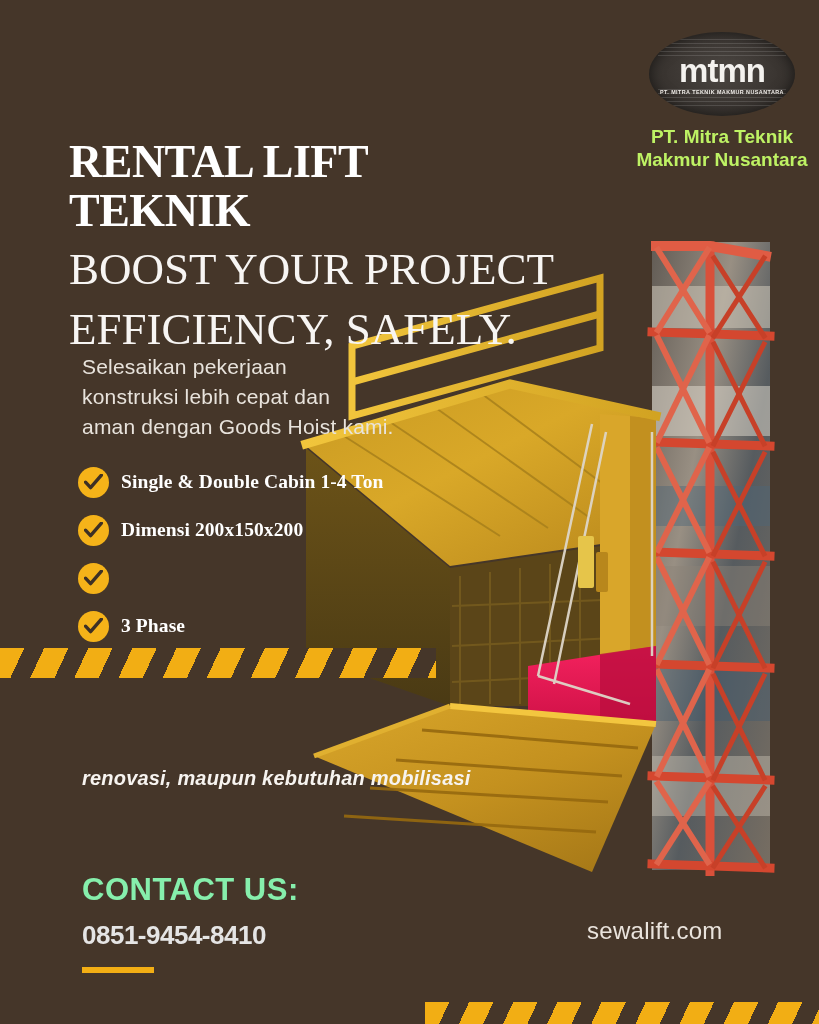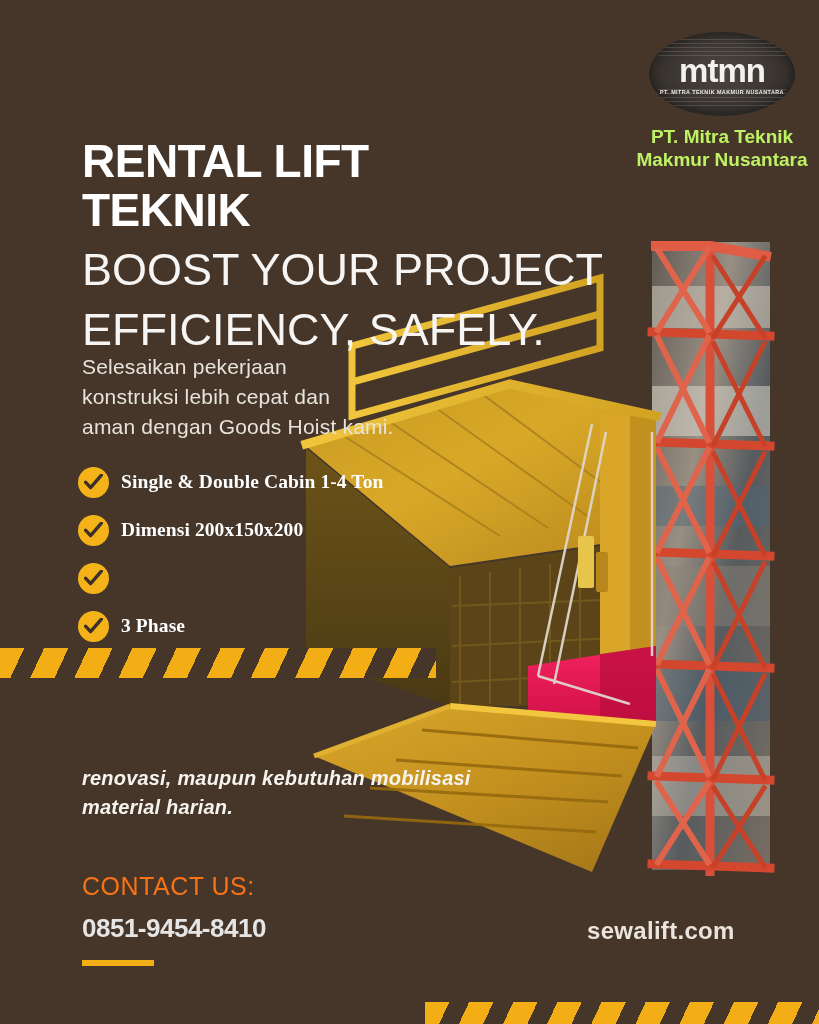--- a/index.html
+++ b/index.html
@@ -103,22 +103,23 @@
     margin-top:10px;
     color:#bef264;
     font-weight:bold;
     font-size:19px;
     line-height:1.2;
   }
 
   
   .headline {
     position:absolute;
-    left:82px; top:137px;
+    left:69px; top:137px;
     width:560px;
+    font-family:Liberation Serif, serif;
   }
   .h-strong {
     color:#ffffff;
     font-weight:bold;
     font-size:46px;
     line-height:1.07;
     letter-spacing:-.5px;
   }
   .h-light {
     color:#f7f5f3;
@@ -181,42 +182,42 @@
     line-height:1.45;
     letter-spacing:.2px;
   }
 
   
   .contact {
     position:absolute;
     left:82px; top:872px;
   }
   .contact-label {
-    color:#f97316;
-    font-weight:400;
-    font-size:25px;
+    color:#86efac;
+    font-weight:700;
+    font-size:31px;
     letter-spacing:.5px;
   }
   .contact-phone {
     margin-top:12px;
     color:#e5e5e5;
     font-weight:bold;
     font-size:26px;
     letter-spacing:-.5px;
   }
   .contact-rule {
     margin-top:16px;
     width:72px; height:6px;
     background:#f2ae14;
   }
   .website {
     position:absolute;
     left:587px; top:917px;
     color:#eae4dd;
-    font-weight:700;
+    font-weight:400;
     font-size:24px;
     letter-spacing:.3px;
   }
 
   
   .hoist {
     position:absolute;
     left:300px; top:236px;
     width:519px; height:640px;
     pointer-events:none;
@@ -463,21 +464,20 @@
         <svg width="19" height="17" viewBox="0 0 19 17" aria-hidden="true">
           <path d="M1.5 8.2 L6.6 13.6 L17.4 1.2" fill="none" stroke="#3d3025" stroke-width="3.4" stroke-linecap="round" stroke-linejoin="round"></path>
         </svg>
       </span>
       <span class="feat-label">3 Phase</span>
     </div>
   </div>
 
   <div class="callout">
     <div>renovasi, maupun kebutuhan mobilisasi</div>
-    <div>material harian.</div>
   </div>
 
   <div class="contact">
     <div class="contact-label">CONTACT US:</div>
     <div class="contact-phone">0851-9454-8410</div>
     <div class="contact-rule"></div>
   </div>
   <div class="website">sewalift.com</div>
 
 </div>

